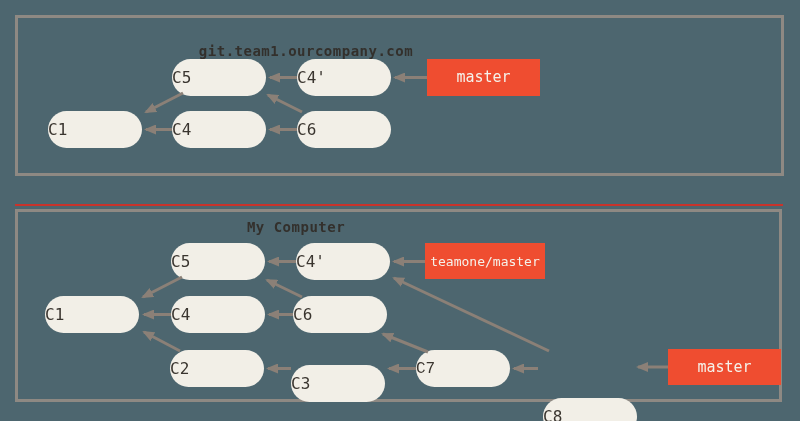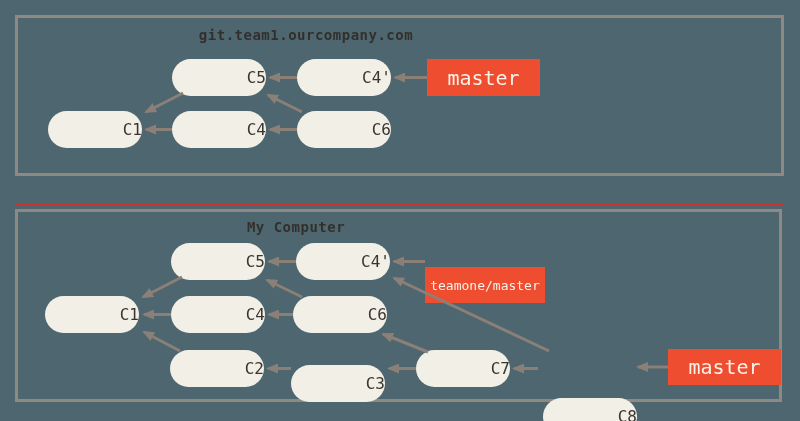--- a/index.html
+++ b/index.html
@@ -15,38 +15,38 @@
   }
   .panel{position:absolute;border:3px solid var(--panel-border);}
   .panel-title{
     position:absolute;transform:translateX(-50%);white-space:nowrap;
     font-size:14px;font-weight:bold;color:var(--title-text);letter-spacing:.5px;
   }
   .divider{position:absolute;background:var(--divider-red);}
   .node{
     position:absolute;width:94px;height:37px;border-radius:19px;
     background:var(--node-fill);color:var(--node-text);
-    display:flex;align-items:center;justify-content:flex-end;
+    display:flex;align-items:center;justify-content:flex-start;
     font-size:16px;line-height:1;
   }
   .branch-label{
     position:absolute;background:var(--branch-bg);color:var(--branch-text);
     display:flex;align-items:center;justify-content:center;
-    font-size:20px;line-height:1;white-space:nowrap;
+    font-size:15px;line-height:1;white-space:nowrap;
   }
-  .branch-label.small{font-size:13px;margin-top:24px;}
+  .branch-label.small{font-size:13px;}
   #edges{position:absolute;left:0;top:0;pointer-events:none;}
   #edges line{stroke:var(--arrow);stroke-width:3;}
   #arrowhead path{fill:var(--arrow);}
 </style>
 </head>
 <body>
 
 <div class="panel" style="left:15px;top:15px;width:763px;height:155px;"></div>
-<div class="panel-title" style="left:306px;top:27px;">git.team1.ourcompany.com</div>
+<div class="panel-title" style="left:306px;top:43px;">git.team1.ourcompany.com</div>
 
 <div class="node" style="left:172px;top:59px;">
     <span>C5</span>
   </div>
 <div class="node" style="left:297px;top:59px;">
     <span>C4'</span>
   </div>
 <div class="node" style="left:48px;top:111px;">
     <span>C1</span>
   </div>
@@ -80,21 +80,21 @@
   </div>
 <div class="node" style="left:293px;top:296px;">
     <span>C6</span>
   </div>
 <div class="node" style="left:170px;top:350px;">
     <span>C2</span>
   </div>
 <div class="node" style="left:291px;top:365px;">
     <span>C3</span>
   </div>
-<div class="node" style="left:416px;top:350px;">
+<div class="node" style="left:416px;top:350px;font-family:Liberation Mono, monospace;">
     <span>C7</span>
   </div>
 <div class="node" style="left:543px;top:350px;margin-top:48px;">
     <span>C8</span>
   </div>
 
 <div class="branch-label small" style="left:425px;top:243px;width:120px;height:36px;">
     <span>teamone/master</span>
   </div>
 <div class="branch-label" style="left:668px;top:349px;width:113px;height:36px;">

